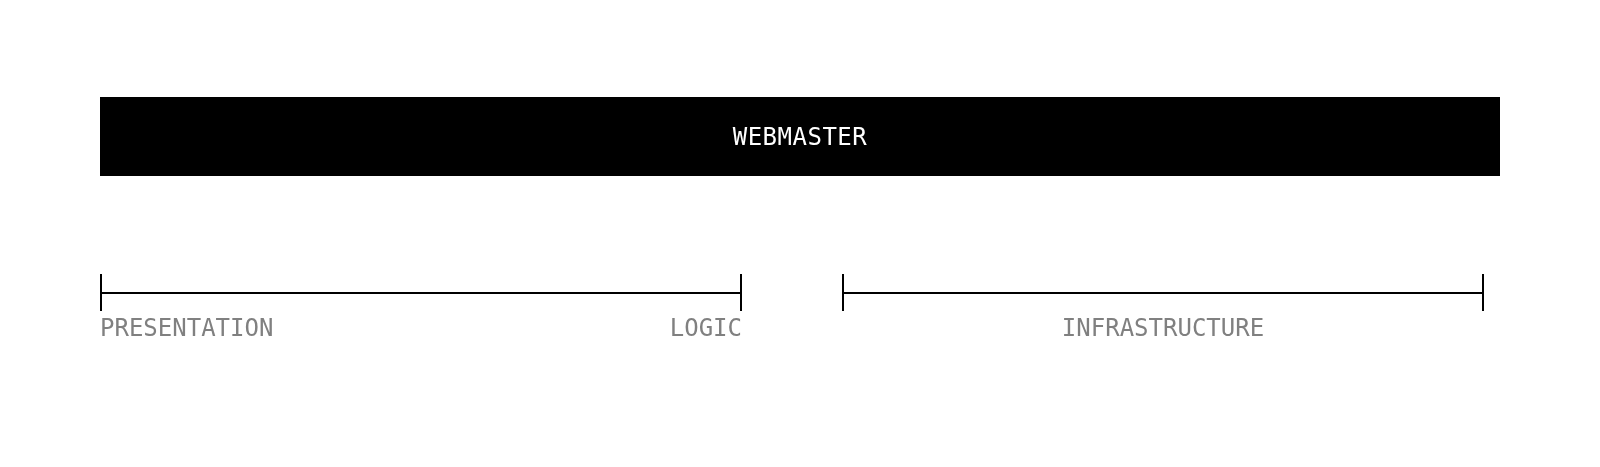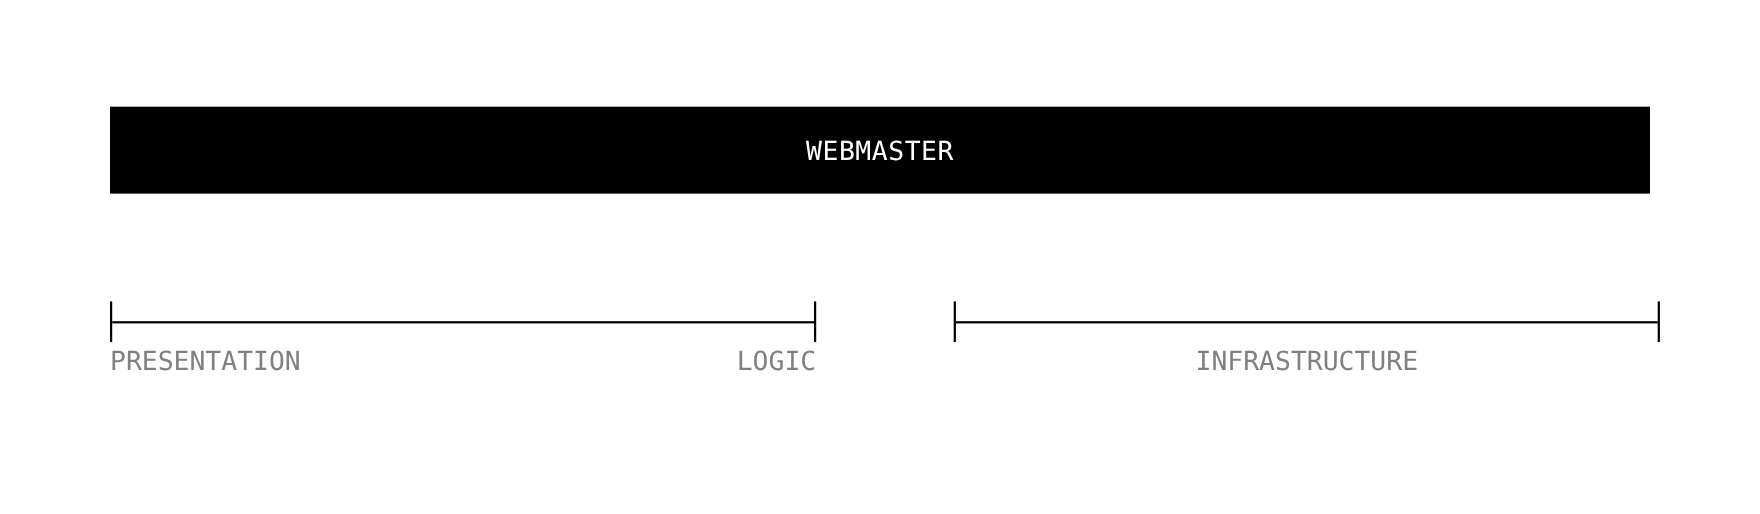--- a/index.html
+++ b/index.html
@@ -26,21 +26,21 @@
   }
   .header-title{
     color:var(--bar-text);
     font-size:24px;line-height:1;
     letter-spacing:0.5px;
   }
 
   
   .range{position:absolute;top:274px;}
   .range-1{left:100px;width:642px;}
-  .range-2{left:867px;width:642px;}
+  .range-2{left:842px;width:642px;}
 
   .bracket{
     position:relative;height:37px;
     border-left:2px solid var(--line);
     border-right:2px solid var(--line);
   }
   .bracket-line{
     position:absolute;left:0;right:0;top:calc(50% - 1px);
     height:2px;background:var(--line);
   }

